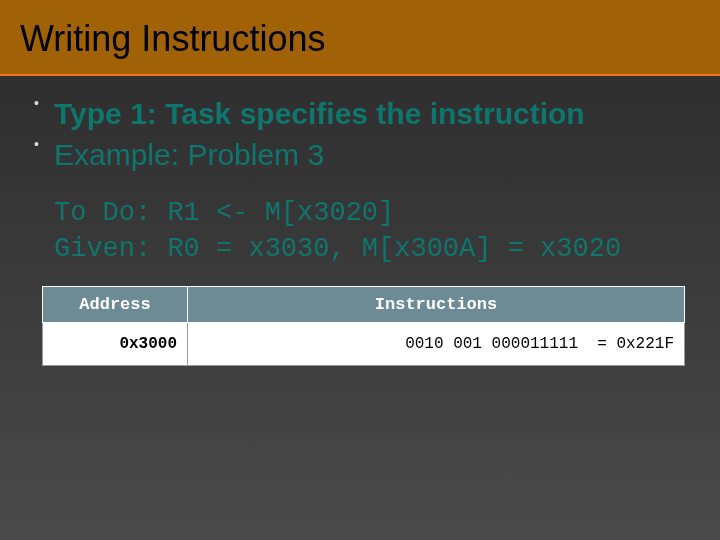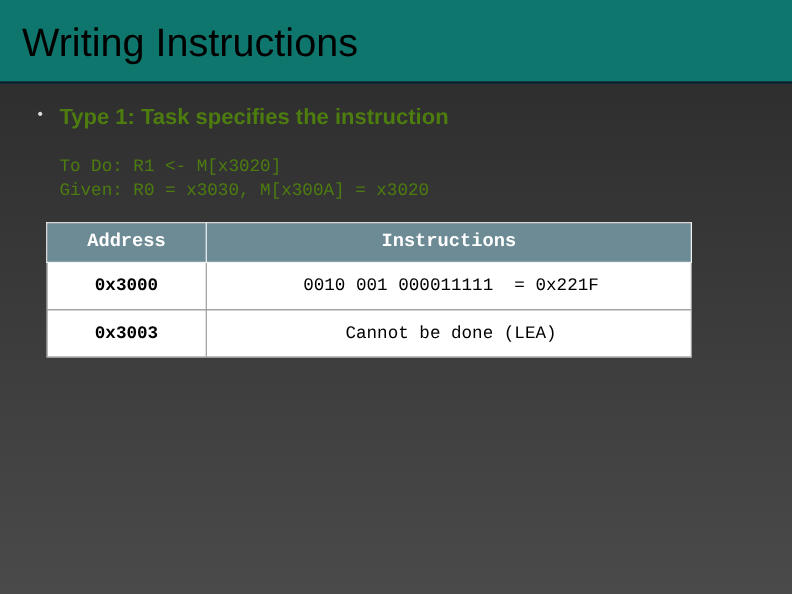--- a/index.html
+++ b/index.html
@@ -4,62 +4,62 @@
 <style>
   * { margin: 0; padding: 0; box-sizing: border-box; }
   body {
     width: 720px;
     height: 540px;
     background: linear-gradient(to bottom, #2a2a2a 0%, #3a3a3a 50%, #4a4a4a 100%);
     font-family: Arial, sans-serif;
     overflow: hidden;
   }
   .title-area {
-    background: #0f766e;
+    background: #a16207;
     padding: 18px 20px 14px 20px;
-    border-bottom: 2px solid #0f172a;
+    border-bottom: 2px solid #f97316;
   }
   .title {
     font-size: 36px;
     font-weight: normal;
     color: #000;
   }
   .content {
     padding: 18px 30px 20px 30px;
     color: #fff;
   }
   .bullets {
     list-style: none;
     margin-bottom: 20px;
   }
   .bullets li {
     position: relative;
     padding-left: 24px;
-    font-size: 20px;
+    font-size: 30px;
     line-height: 1.35;
-    color: #4d7c0f;
+    color: #0f766e;
   }
   .bullets li::before {
     content: "•";
     position: absolute;
     left: 4px;
     top: 0;
     font-size: 14px;
     color: #ddd;
   }
   .code-block {
     font-family: "Courier New", monospace;
-    font-size: 16px;
-    color: #4d7c0f;
+    font-size: 27px;
+    color: #0f766e;
     margin: 20px 0 18px 24px;
     line-height: 1.35;
     white-space: pre;
   }
   table {
-    width: 587px;
+    width: 643px;
     margin-left: 12px;
     border-collapse: collapse;
     font-family: "Courier New", monospace;
   }
   th {
     background: #6d8b95;
     color: #fff;
     font-size: 17px;
     font-weight: bold;
     padding: 8px 10px;
@@ -68,56 +68,53 @@
   }
   th.addr-col { width: 145px; }
   td {
     background: #fff;
     color: #000;
     font-size: 16px;
     padding: 12px 10px;
     border: 1px solid #999;
   }
   td.addr {
-    text-align: center;
+    text-align: right;
     font-weight: bold;
     margin-top: 33px;
   }
   td.instr {
-    text-align: center;
+    text-align: right;
     padding-left: 14px;
     white-space: pre;
   }
 </style>
 </head>
 <body>
 
 <div class="title-area">
   <h1 class="title">Writing Instructions</h1>
 </div>
 
 <div class="content">
   <ul class="bullets">
     <li><b>Type 1: Task specifies the instruction</b></li>
+    <li>Example: Problem 3</li>
   </ul>
 
   <div class="code-block">To Do: R1 &lt;- M[x3020]
 Given: R0 = x3030, M[x300A] = x3020</div>
 
   <table>
     <thead>
       <tr>
         <th class="addr-col">Address</th>
         <th>Instructions</th>
       </tr>
     </thead>
     <tbody>
       <tr>
         <td class="addr">0x3000</td>
         <td class="instr">0010 001 000011111  = 0x221F</td>
       </tr>
-      <tr>
-        <td class="addr">0x3003</td>
-        <td class="instr">Cannot be done (LEA)</td>
-      </tr>
     </tbody>
   </table>
 </div>
 
 </body></html>

